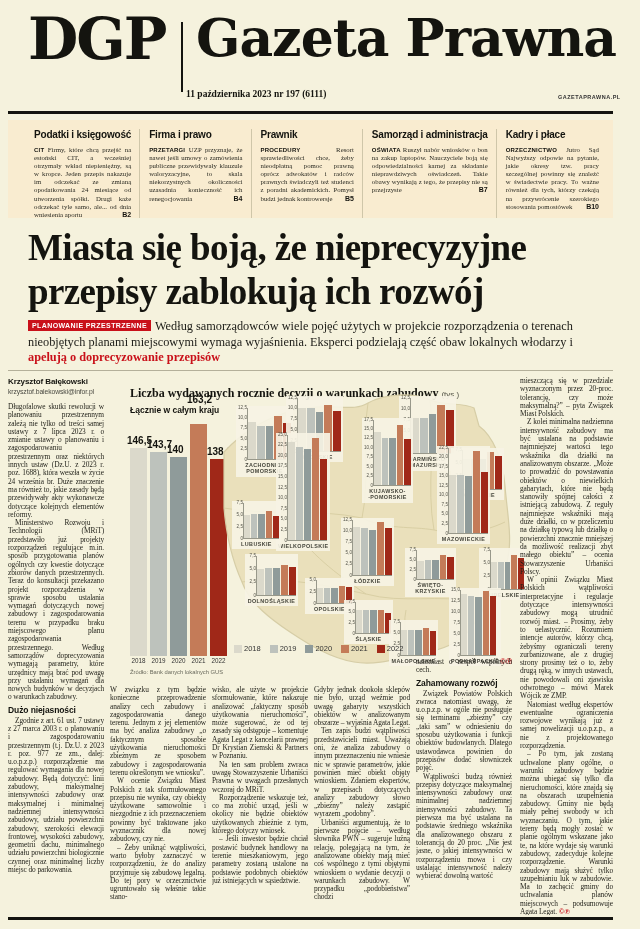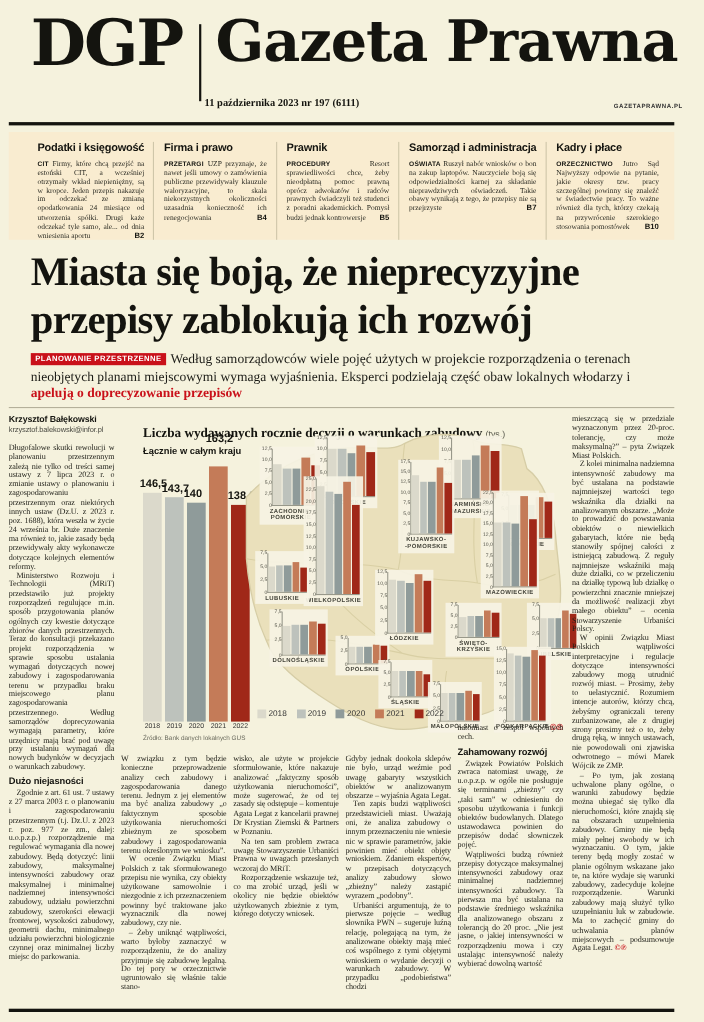--- a/index.html
+++ b/index.html
@@ -476,33 +476,35 @@
 
   <div class="abs bodycol" id="col2">
       <p>W związku z tym będzie konieczne przeprowadzenie analizy cech zabudowy i zagospodarowania danego terenu. Jednym z jej elementów ma być analiza zabudowy „o faktycznym sposobie użytkowania nieruchomości zbieżnym ze sposobem zabudowy i zagospodarowania terenu określonym we wniosku”.</p>
       <p>W ocenie Związku Miast Polskich z tak sformułowanego przepisu nie wynika, czy obiekty użytkowane samowolnie i niezgodnie z ich przeznaczeniem powinny być traktowane jako wyznacznik dla nowej zabudowy, czy nie.</p>
       <p>– Żeby uniknąć wątpliwości, warto byłoby zaznaczyć w rozporządzeniu, że do analizy przyjmuje się zabudowę legalną. Do tej pory w orzecznictwie ugruntowało się właśnie takie stano-</p>
     </div>
   <div class="abs bodycol" id="col3">
       <p>wisko, ale użyte w projekcie sformułowanie, które nakazuje analizować „faktyczny sposób użytkowania nieruchomości”, może sugerować, że od tej zasady się odstępuje – komentuje Agata Legat z kancelarii prawnej Dr Krystian Ziemski &amp; Partners w Poznaniu.</p>
       <p>Na ten sam problem zwraca uwagę Stowarzyszenie Urbaniści Prawna w uwagach przesłanych wczoraj do MRiT.</p>
       <p>Rozporządzenie wskazuje też, co ma zrobić urząd, jeśli w okolicy nie będzie obiektów użytkowanych zbieżnie z tym, którego dotyczy wniosek.</p>
+      <p>– Jeśli inwestor będzie chciał postawić budynek handlowy na terenie mieszkaniowym, jego parametry zostaną ustalone na podstawie podobnych obiektów już istniejących w sąsiedztwie.</p>
     </div>
   <div class="abs bodycol" id="col4">
       <p>Gdyby jednak dookoła sklepów nie było, urząd weźmie pod uwagę gabaryty wszystkich obiektów w analizowanym obszarze – wyjaśnia Agata Legat.</p>
       <p>Ten zapis budzi wątpliwości przedstawicieli miast. Uważają oni, że analiza zabudowy o innym przeznaczeniu nie wniesie nic w sprawie parametrów, jakie powinien mieć obiekt objęty wnioskiem. Zdaniem ekspertów, w przepisach dotyczących analizy zabudowy słowo „zbieżny” należy zastąpić wyrazem „podobny”.</p>
       <p>Urbaniści argumentują, że to pierwsze pojęcie – według słownika PWN – sugeruje luźną relację, polegającą na tym, że analizowane obiekty mają mieć coś wspólnego z tymi objętymi wnioskiem o wydanie decyzji o warunkach zabudowy. W przypadku „podobieństwa” chodzi</p>
     </div>
   <div class="abs bodycol" id="col5">
       <p>natomiast o zespół wspólnych cech.</p>
       <div class="subhead">Zahamowany rozwój</div>
       <p>Związek Powiatów Polskich zwraca natomiast uwagę, że u.o.p.z.p. w ogóle nie posługuje się terminami „zbieżny” czy „taki sam” w odniesieniu do sposobu użytkowania i funkcji obiektów budowlanych. Dlatego ustawodawca powinien do przepisów dodać słowniczek pojęć.</p>
       <p>Wątpliwości budzą również przepisy dotyczące maksymalnej intensywności zabudowy oraz minimalnej nadziemnej intensywności zabudowy. Ta pierwsza ma być ustalana na podstawie średniego wskaźnika dla analizowanego obszaru z tolerancją do 20 proc. „Nie jest jasne, o jakiej intensywności w rozporządzeniu mowa i czy ustalając intensywność należy wybierać dowolną wartość</p>
     </div>
   <div class="abs bodycol" id="col6">
       <p>mieszczącą się w przedziale wyznaczonym przez 20-proc. tolerancję, czy może maksymalną?” – pyta Związek Miast Polskich.</p>
       <p>Z kolei minimalna nadziemna intensywność zabudowy ma być ustalana na podstawie najmniejszej wartości tego wskaźnika dla działki na analizowanym obszarze. „Może to prowadzić do powstawania obiektów o niewielkich gabarytach, które nie będą stanowiły spójnej całości z istniejącą zabudową. Z reguły najmniejsze wskaźniki mają duże działki, co w przeliczeniu na działkę typową lub działkę o powierzchni znacznie mniejszej da możliwość realizacji zbyt małego obiektu” – ocenia Stowarzyszenie Urbaniści Polscy.</p>
       <p>W opinii Związku Miast Polskich wątpliwości interpretacyjne i regulacje dotyczące intensywności zabudowy mogą utrudnić rozwój miast. – Prosimy, żeby to uelastycznić. Rozumiem intencje autorów, którzy chcą, żebyśmy ograniczali tereny zurbanizowane, ale z drugiej strony prosimy też o to, żeby drugą ręką, w innych ustawach, nie powodowali oni zjawiska odwrotnego – mówi Marek Wójcik ze ZMP.</p>
+      <p>Natomiast według ekspertów ewentualne ograniczenia rozwojowe wynikają już z samej nowelizacji u.o.p.z.p., a nie z projektowanego rozporządzenia.</p>
       <p>– Po tym, jak zostaną uchwalone plany ogólne, o warunki zabudowy będzie można ubiegać się tylko dla nieruchomości, które znajdą się na obszarach uzupełnienia zabudowy. Gminy nie będą miały pełnej swobody w ich wyznaczaniu. O tym, jakie tereny będą mogły zostać w planie ogólnym wskazane jako te, na które wydaje się warunki zabudowy, zadecyduje kolejne rozporządzenie. Warunki zabudowy mają służyć tylko uzupełnianiu luk w zabudowie. Ma to zachęcić gminy do uchwalania planów miejscowych – podsumowuje Agata Legat.<span class="endmark"> ©℗</span></p>
     </div>
 
   <div class="abs" id="bottom-rule"></div>
 </div>
 
 </body></html>

